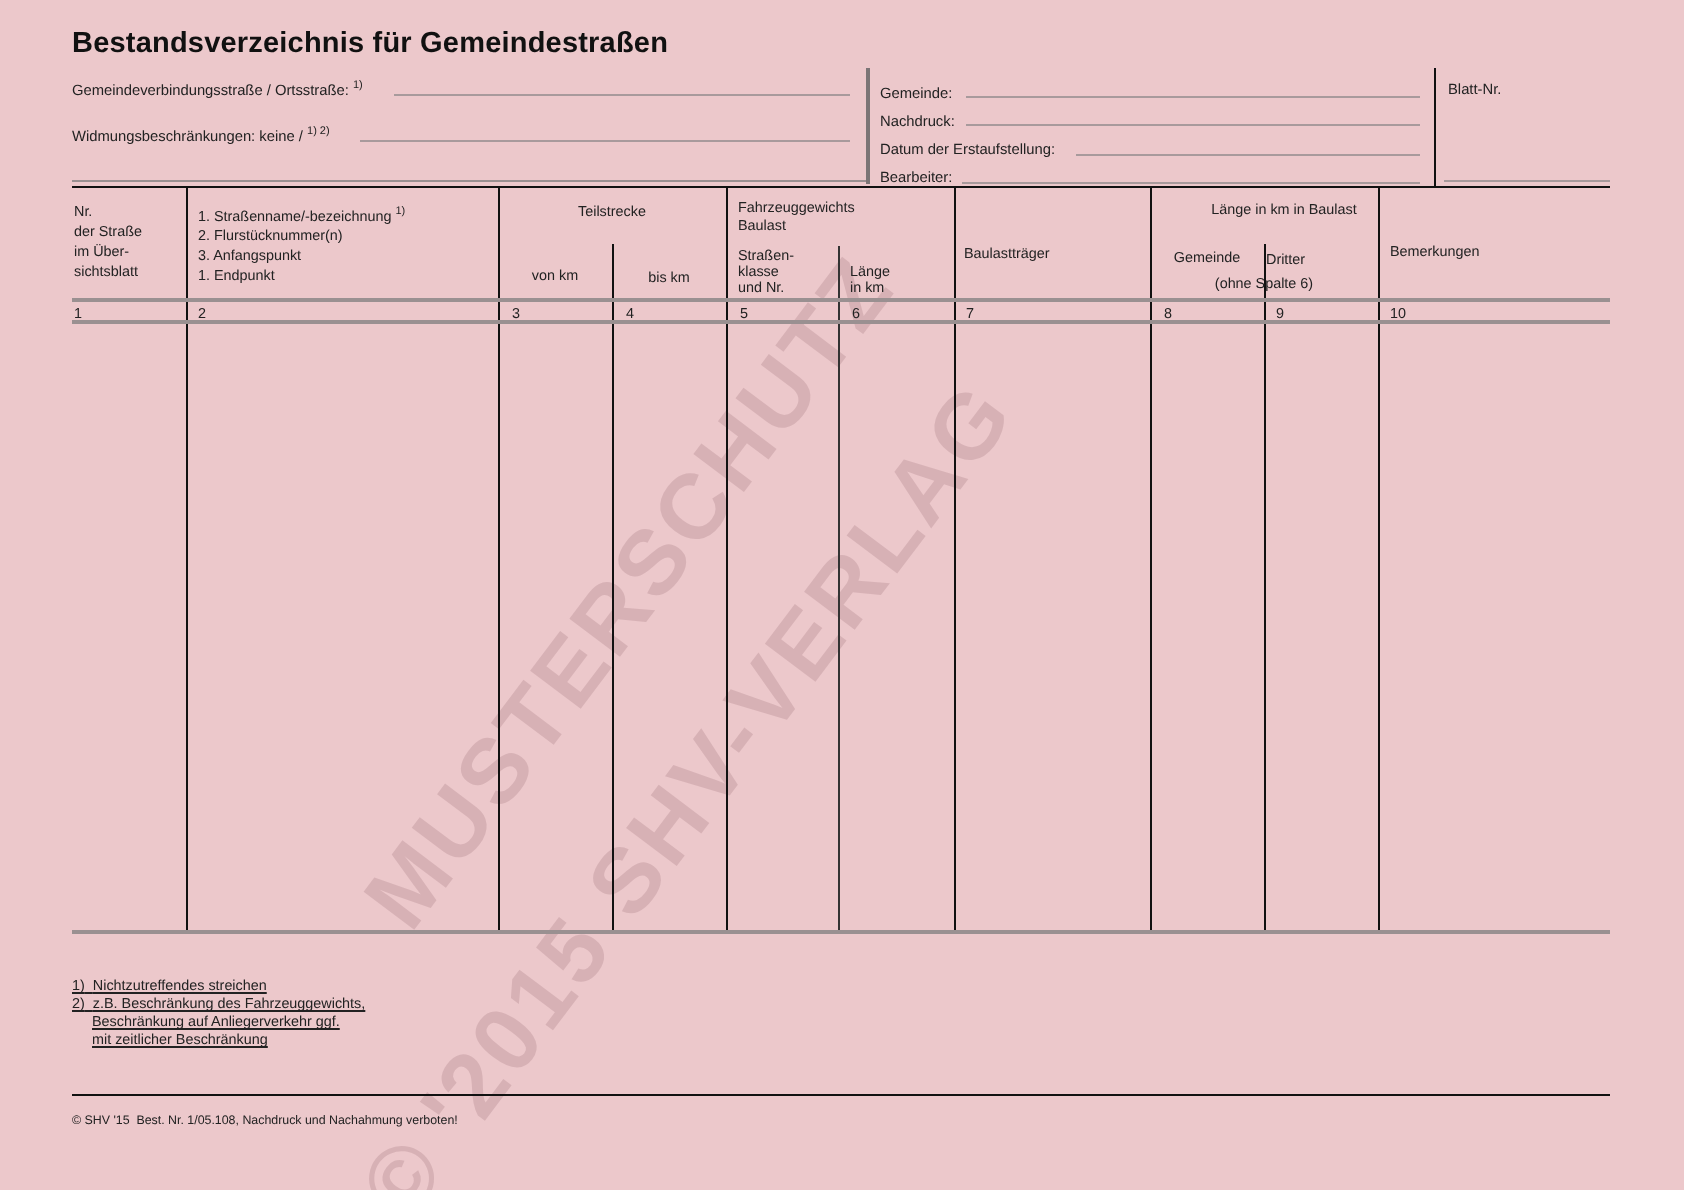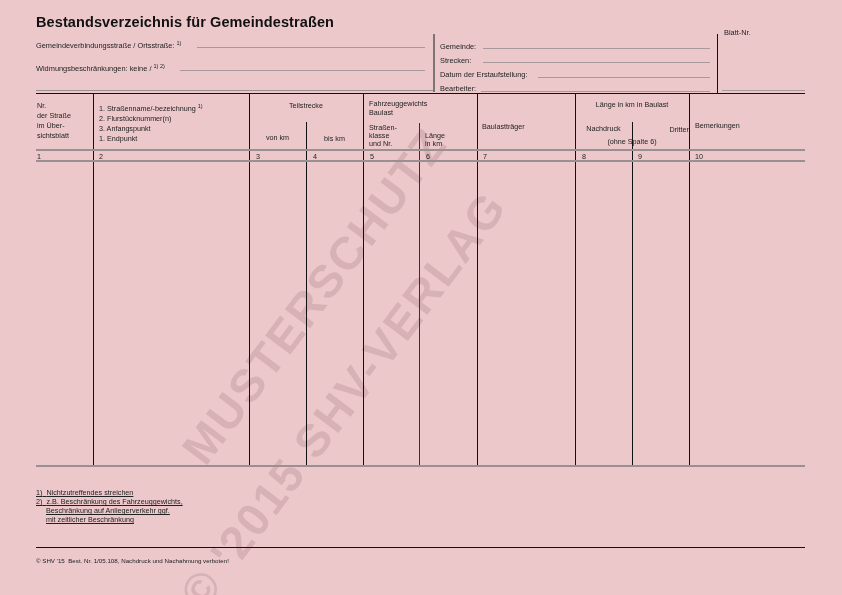--- a/index.html
+++ b/index.html
@@ -48,31 +48,31 @@
   <span>Widmungsbeschränkungen: keine /</span>
   <sup>1) 2)</sup>
 </div>
 <div class="fill" style="left:180px; top:70px; width:245px;"></div>
 
 <div class="vline grey" style="left:433px; top:34px; height:58px;"></div>
 
 <div class="abs lbl" style="left:440px; top:42px;">Gemeinde:</div>
 <div class="fill" style="left:483px; top:48px; width:227px;"></div>
 
-<div class="abs lbl" style="left:440px; top:56px;">Strecken:</div>
+<div class="abs lbl" style="left:440px; top:56px;">Nachdruck:</div>
 <div class="fill" style="left:483px; top:62px; width:227px;"></div>
 
 <div class="abs lbl" style="left:440px; top:70px;">Datum der Erstaufstellung:</div>
 <div class="fill" style="left:538px; top:77px; width:172px;"></div>
 
 <div class="abs lbl" style="left:440px; top:84px;">Bearbeiter:</div>
 <div class="fill" style="left:481px; top:91px; width:229px;"></div>
 
 <div class="vline" style="left:717px; top:34px; height:59px;"></div>
-<div class="abs lbl" style="left:724px; top:28px;">Blatt-Nr.</div>
+<div class="abs lbl" style="left:724px; top:40px;">Blatt-Nr.</div>
 <div class="fill" style="left:722px; top:90px; width:83px;"></div>
 
 <div class="hline hl-grey" style="left:36px; top:90px; width:397px; border-top-width:1px;"></div>
 
 <div class="hline hl-black" style="left:36px; top:93px; width:769px;"></div>
 
 <div class="vline" style="left:93px; top:93px; height:372px;"></div>
 <div class="vline" style="left:249px; top:93px; height:372px;"></div>
 <div class="vline" style="left:363px; top:93px; height:372px;"></div>
 <div class="vline" style="left:477px; top:93px; height:372px;"></div>
@@ -110,23 +110,23 @@
   <div>klasse</div>
   <div>und Nr.</div>
 </div>
 <div class="abs hd" style="left:425px; top:132px; line-height:7.8px;">
   <div>Länge</div>
   <div>in km</div>
 </div>
 
 <div class="abs hd" style="left:482px; top:122px;">Baulastträger</div>
 
-<div class="abs hd" style="left:575px; width:114px; text-align:center; top:100px;">Länge in km in Baulast</div>
-<div class="abs hd" style="left:575px; width:57px; text-align:center; top:124px;">Nachdruck</div>
-<div class="abs hd" style="left:633px; width:56px; text-align:right; top:125px;">Dritter</div>
+<div class="abs hd" style="left:575px; width:114px; text-align:center; top:100px;padding-left:10px;">Länge in km in Baulast</div>
+<div class="abs hd" style="left:575px; width:57px; text-align:center; top:124px;">Gemeinde</div>
+<div class="abs hd" style="left:633px; width:56px; text-align:left; top:125px;">Dritter</div>
 <div class="abs hd" style="left:575px; width:114px; text-align:center; top:137px; background:transparent;">(ohne Spalte 6)</div>
 
 <div class="abs hd" style="left:695px; top:121px;">Bemerkungen</div>
 
 <div class="hline hl-grey" style="left:36px; top:149px; width:769px;"></div>
 <div class="abs num" style="left:37px; top:152px;">1</div>
 <div class="abs num" style="left:99px; top:152px;">2</div>
 <div class="abs num" style="left:256px; top:152px;">3</div>
 <div class="abs num" style="left:313px; top:152px;">4</div>
 <div class="abs num" style="left:370px; top:152px;">5</div>

